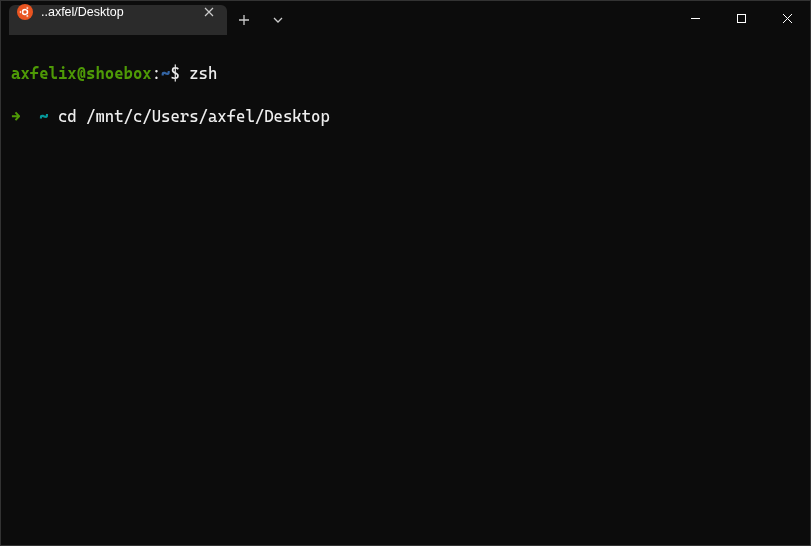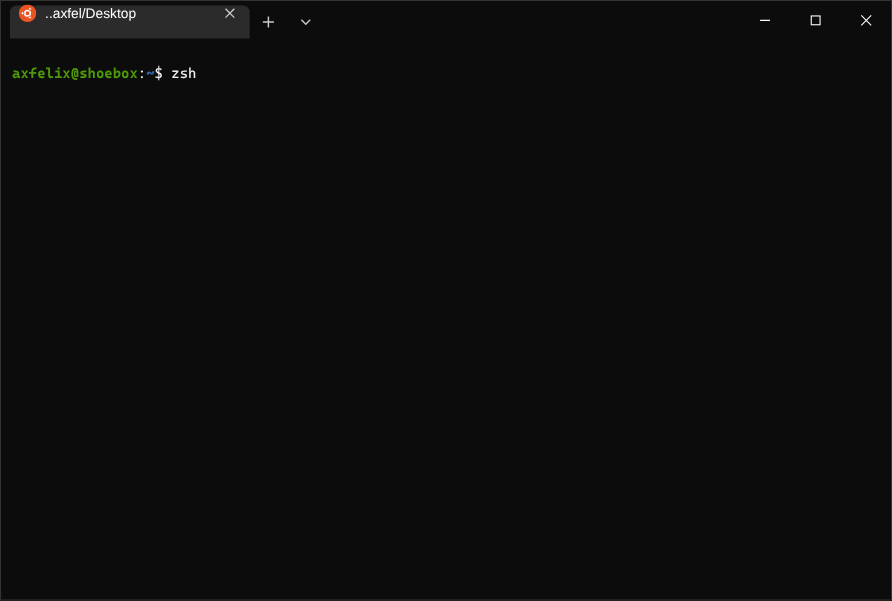--- a/index.html
+++ b/index.html
@@ -73,21 +73,21 @@
     display: flex;
     align-items: center;
     justify-content: center;
     color: #fff;
   }
   .terminal {
     padding: 6px 10px;
     color: #cccccc;
     line-height: 1.35;
     white-space: pre;
-    font-size: 13px;
+    font-size: 16px;
   }
   .green { color: #4e9a06; font-weight: bold; }
   .white { color: #eeeeee; }
   .cyan { color: #06989a; }
   .blue { color: #3465a4; }
   .bold { font-weight: bold; }
   .cursor {
     display: inline-block;
     width: 2px;
     height: 16px;
@@ -143,13 +143,14 @@
     <div class="win-btn close">
       <svg width="11" height="11" viewBox="0 0 11 11">
           <path d="M1 1 L10 10 M10 1 L1 10" stroke="#fff" stroke-width="1"></path>
         </svg>
     </div>
   </div>
 </div>
 
 <div class="terminal">
 <div><span class="green bold">axfelix@shoebox</span><span class="white">:</span><span class="blue bold">~</span><span class="white">$</span> <span class="white">zsh</span></div>
+<div><span class="green bold">→</span>  <span class="cyan bold">~</span> <span class="white">cd /mnt/c/Users/axfel/Desktop</span></div>
 </div>
 
 </body></html>

